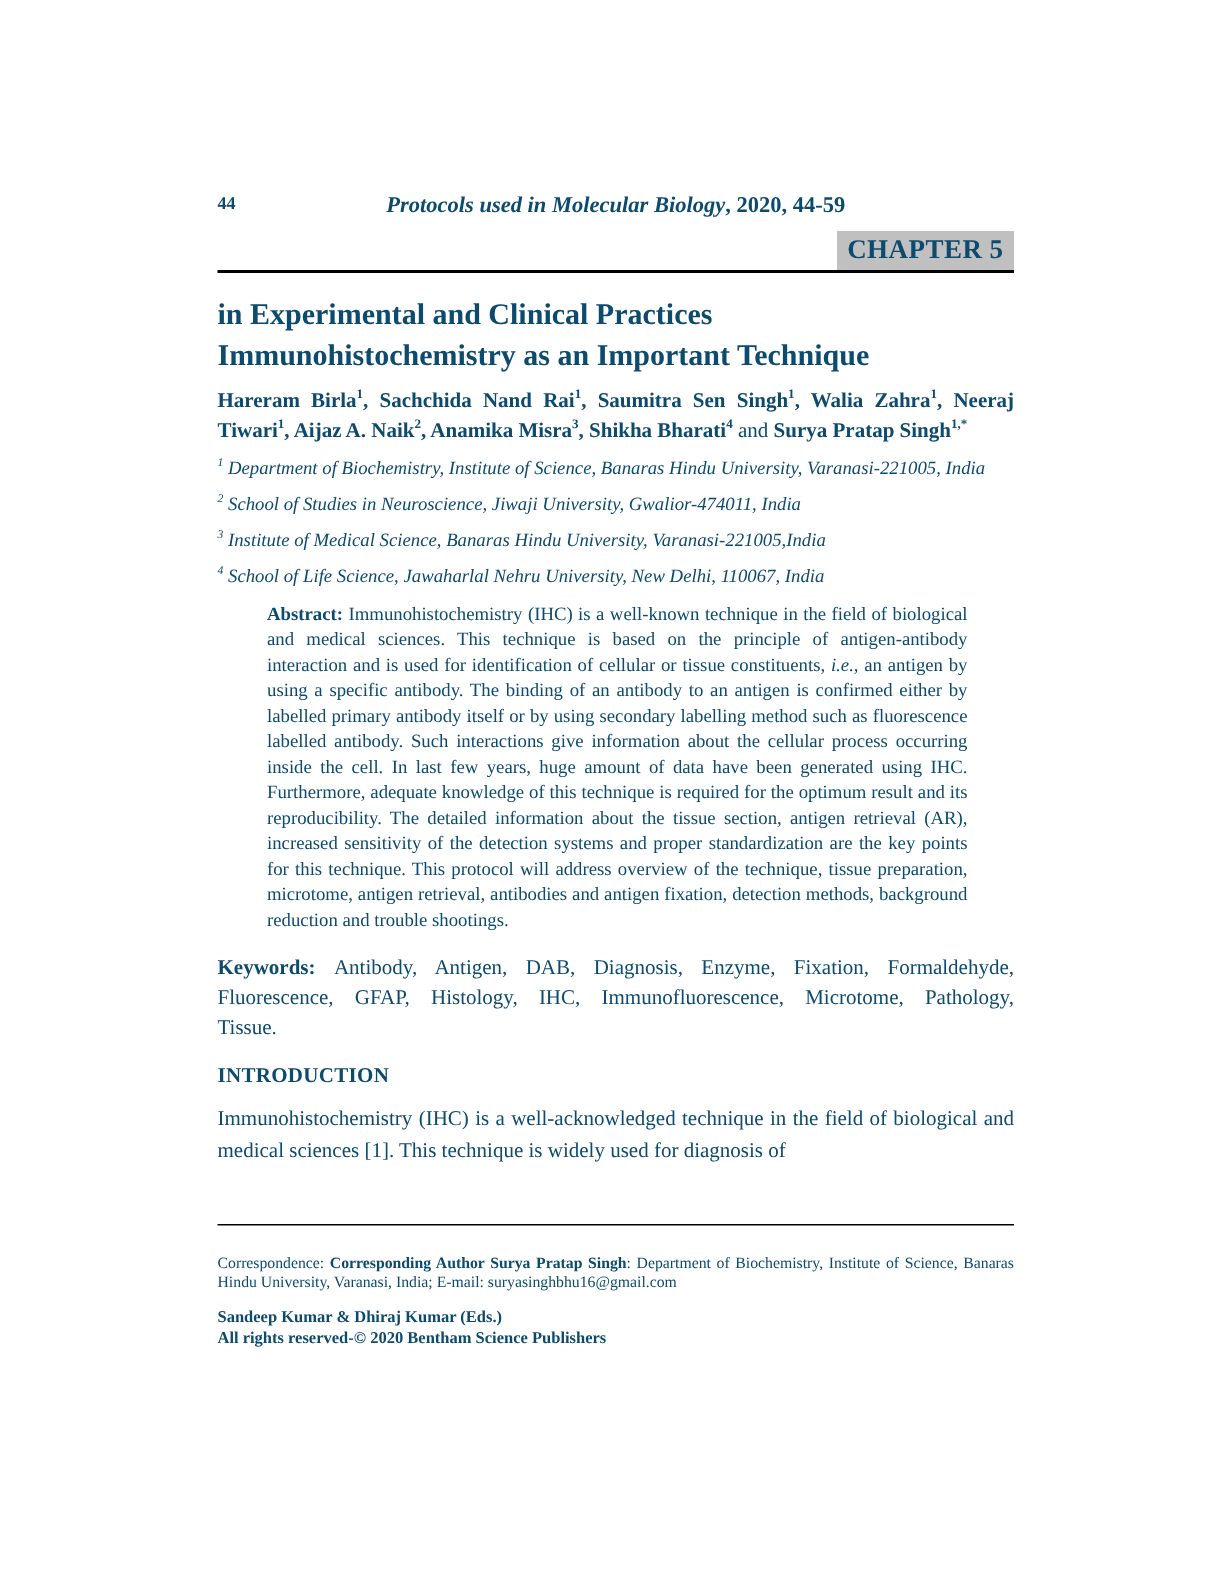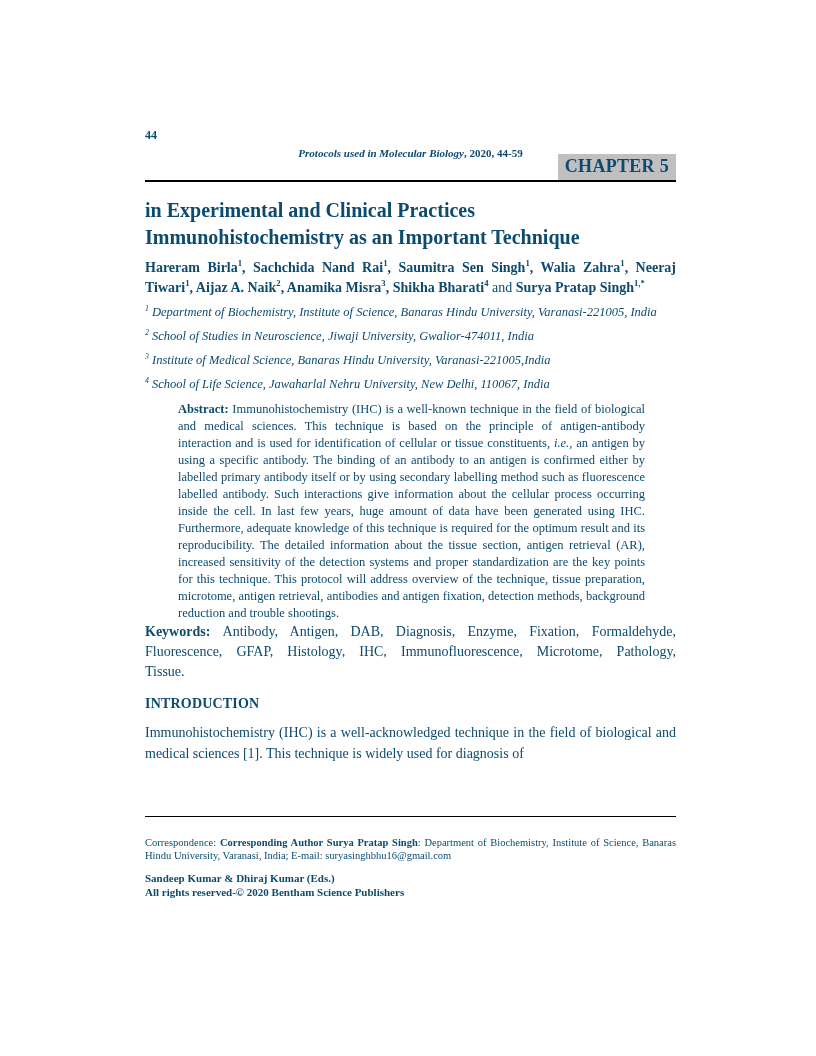--- a/index.html
+++ b/index.html
@@ -23,22 +23,21 @@
   .header-row {
     position: relative;
     height: 17px;
     font-size: 12px;
     font-weight: bold;
   }
   .page-number { position: absolute; left: 0; top: 0; }
   .journal-title {
     position: absolute; left: 0; right: 0; top: 1px;
     text-align: center;
-    font-size: 11px;
-    margin-top: 18px;
+    font-size: 15px;
   }
   .journal-italic { font-style: italic; }
   .chapter-row {
     margin-top: 9px;
     border-bottom: 2px solid #000;
     display: flex;
     justify-content: flex-end;
   }
   .chapter-banner {
     display: inline-block;
@@ -70,20 +69,21 @@
     text-align: justify;
   }
   sup { font-size: 0.62em; line-height: 0; vertical-align: super; }
   .abstract {
     margin: 9px 31px 0 33px;
     font-size: 12.5px;
     line-height: 17px;
     text-align: justify;
   }
   .keywords {
+    margin-top: 14px;
     font-size: 14px;
     line-height: 20px;
     text-align: justify;
     word-spacing: 5px;
   }
   .section-heading {
     margin-top: 12px;
     font-size: 14px;
     font-weight: bold;
     line-height: 20px;

